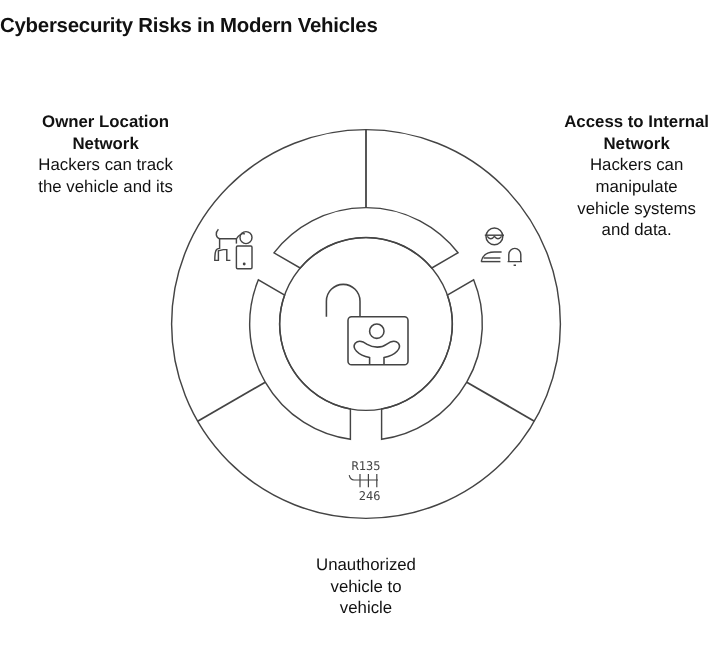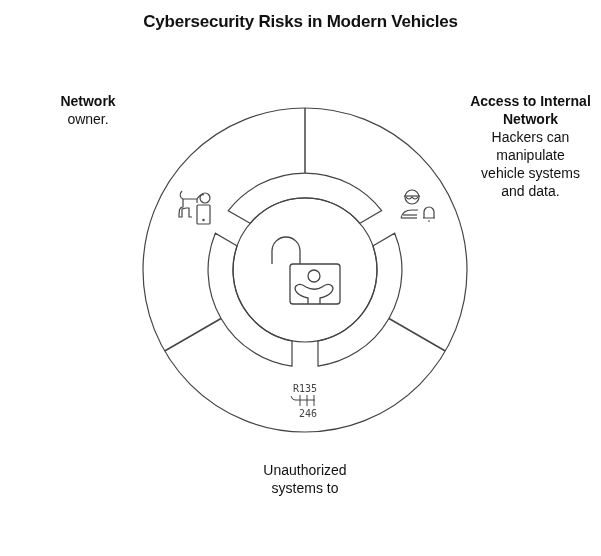--- a/index.html
+++ b/index.html
@@ -1,17 +1,17 @@
 <!DOCTYPE html>
 <html><head>
 <meta charset="utf-8">
 <style>
   html, body { margin: 0; padding: 0; background: #ffffff; }
   body { width: 601px; height: 556px; position: relative; overflow: hidden; font-family: "Liberation Sans", "DejaVu Sans", sans-serif; color: #111; }
-  .title { position: absolute; left: 0; top: 12px; width: 601px; text-align: center; font-size: 17px; font-weight: bold; letter-spacing: -0.2px; }
+  .title { position: absolute; left: 0; top: 12px; width: 601px; text-align: left; font-size: 17px; font-weight: bold; letter-spacing: -0.2px; }
   .block { position: absolute; text-align: center; font-size: 14px; line-height: 18px; }
   .block .h { font-weight: bold; }
   #blk-tl { left: 8px; top: 92px; width: 160px; }
   #blk-tr { left: 458px; top: 92px; width: 145px; }
   #blk-b { left: 205px; top: 452px; width: 200px; }
   #blk-b .d { margin-top: 9px; text-align: center; }
   svg.diagram { position: absolute; left: 0; top: 0; }
 </style>
 </head>
 <body>
@@ -68,38 +68,41 @@
       <line x1="300" y1="395" x2="300" y2="406"></line>
       <line x1="307" y1="395" x2="307" y2="406"></line>
       <line x1="314" y1="395" x2="314" y2="406"></line>
     </g>
     <text x="308" y="417" text-anchor="middle" font-family="'DejaVu Sans Mono', monospace" font-size="10" fill="#444">246</text>
   </g>
 </svg>
 
 <div class="block" id="blk-tl">
   <div class="h">
+    <div>Owner Location</div>
     <div>Network</div>
   </div>
   <div class="d">
-    <div>owner.</div>
+    <div>Hackers can track</div>
+    <div>the vehicle and its</div>
   </div>
 </div>
 
 <div class="block" id="blk-tr">
   <div class="h">
     <div>Access to Internal</div>
     <div>Network</div>
   </div>
   <div class="d">
     <div>Hackers can</div>
     <div>manipulate</div>
     <div>vehicle systems</div>
     <div>and data.</div>
   </div>
 </div>
 
 <div class="block" id="blk-b">
   <div class="d">
     <div>Unauthorized</div>
-    <div>systems to</div>
+    <div>vehicle to</div>
+    <div>vehicle</div>
   </div>
 </div>
 
 </body></html>

